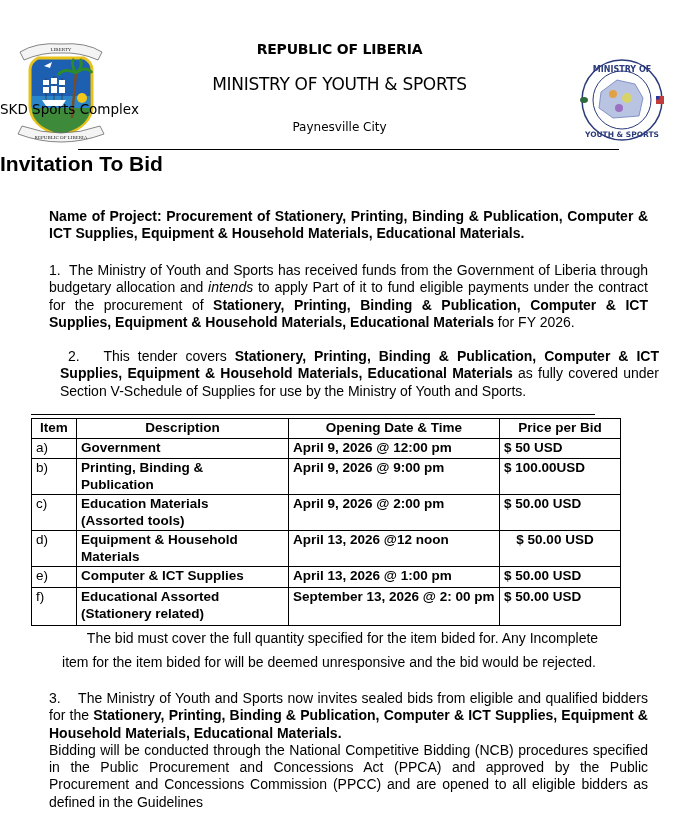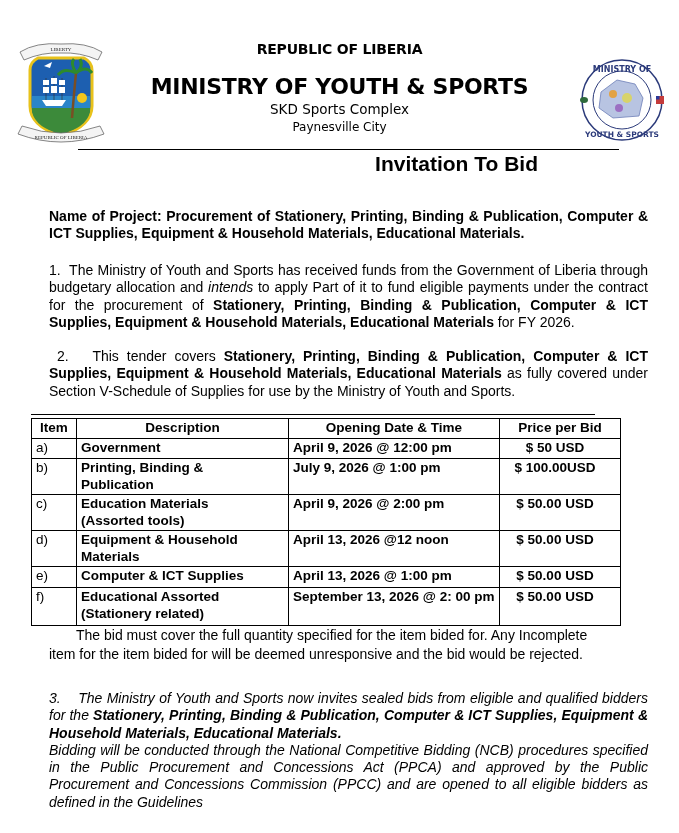--- a/index.html
+++ b/index.html
@@ -3,50 +3,50 @@
 <meta charset="utf-8">
 <style>
   html, body { margin: 0; padding: 0; background: #ffffff; }
   body { width: 679px; height: 833px; position: relative; overflow: hidden; color: #000; }
   .serif { font-family: Liberation Sans, sans-serif; }
   .sans { font-family: "DejaVu Sans", "Liberation Sans", sans-serif; }
   .abs { position: absolute; }
 
   
   #rep-title { left: 0; width: 679px; top: 41px; text-align: center; font-size: 14px; font-weight: bold; letter-spacing: -0.2px; }
-  #ministry-title { left: 0; width: 679px; top: 74px; text-align: center; font-size: 22px; font-weight: bold; letter-spacing: -0.3px; }
-  #addr1 { left: 0; width: 679px; top: 101px; text-align: center; font-size: 13.5px; }
+  #ministry-title { left: 0; width: 679px; top: 74px; text-align: center; font-size: 17px; font-weight: normal; letter-spacing: -0.3px; }
+  #addr1 { left: 0; width: 679px; top: 101px; font-size: 13.5px; }
   #addr2 { left: 0; width: 679px; top: 120px; text-align: center; font-size: 12px; }
   #header-rule { left: 78px; top: 149px; width: 541px; height: 0; border-top: 1.5px solid #000; }
-  #doc-title { left: 0; width: 538px; top: 152px; text-align: right; font-size: 21px; font-weight: bold; }
+  #doc-title { left: 0; width: 538px; top: 152px; text-align: left; font-size: 21px; font-weight: bold; }
 
   #seal { left: 16px; top: 38px; width: 90px; height: 110px; }
   #ministry-logo { left: 565px; top: 58px; width: 90px; height: 85px; margin-left: 12px; }
 
   .para { font-size: 14px; line-height: 17.3px; text-align: justify; }
   .para b { font-weight: bold; }
   #project { left: 49px; top: 208px; width: 599px; }
   #p1 { left: 49px; top: 262px; width: 599px; }
-  #p2 { left: 49px; top: 348px; width: 599px; }
+  #p2 { left: 60px; top: 348px; width: 599px; }
 
   #pre-table-rule { left: 31px; top: 414px; width: 564px; border-top: 1px solid #000; }
 
   table#bids { position: absolute; left: 31px; top: 418px; border-collapse: collapse; font-size: 13.5px; }
   #bids th, #bids td { border: 1px solid #000; padding: 0 4px; vertical-align: top; line-height: 17px; }
   #bids th { font-weight: bold; text-align: center; height: 19px; }
   #bids td.desc, #bids td.date, #bids td.price { font-weight: bold; }
-  #bids td.price { text-align: center; padding-right: 14px; }
+  #bids td.price { text-align: left; padding-right: 14px; }
   #bids td.price.center { text-align: center; }
   #bids col.c1 { width: 45px; }
   #bids col.c2 { width: 212px; }
   #bids col.c3 { width: 211px; }
   #bids col.c4 { width: 121px; }
 
-  #note { left: 49px; top: 626px; width: 560px; font-size: 14px; line-height: 19px; }
-  #p3 { left: 49px; top: 690px; width: 599px; font-style: italic; }
+  #note { left: 49px; top: 626px; width: 560px; font-size: 14px; line-height: 24px; text-align: center; }
+  #p3 { left: 49px; top: 690px; width: 599px; }
 </style>
 </head>
 <body class="serif">
 
 <div id="seal" class="abs">
   <svg width="90" height="110" viewBox="0 0 90 110">
     <path d="M4 14 Q20 4 45 6 Q70 4 86 14 L82 22 Q64 14 45 15 Q26 14 8 22 Z" fill="#f4f4f4" stroke="#666" stroke-width="0.8"></path>
     <text x="45" y="13" text-anchor="middle" font-size="5" font-family="Liberation Serif, serif" fill="#222">LIBERTY</text>
     <path d="M22 20 L68 20 Q76 24 76 32 L76 68 Q76 88 45 98 Q14 88 14 68 L14 32 Q14 24 22 20 Z" fill="#1d5fb0" stroke="#e8c21b" stroke-width="3"></path>
     <rect x="16" y="58" width="58" height="12" fill="#2a85c9"></rect>
@@ -126,21 +126,21 @@
   <tbody>
     <tr style="height:20px">
       <td>a)</td>
       <td class="desc">Government</td>
       <td class="date">April 9, 2026 @ 12:00 pm</td>
       <td class="price">$ 50 USD</td>
     </tr>
     <tr style="height:36px">
       <td>b)</td>
       <td class="desc" style="padding-right:70px">Printing, Binding &amp; Publication</td>
-      <td class="date">July 9, 2026 @ 1:00 pm</td>
+      <td class="date">April 9, 2026 @ 9:00 pm</td>
       <td class="price">$ 100.00USD</td>
     </tr>
     <tr style="height:36px">
       <td>c)</td>
       <td class="desc" style="padding-right:50px">Education Materials (Assorted tools)</td>
       <td class="date">April 9, 2026 @ 2:00 pm</td>
       <td class="price">$ 50.00 USD</td>
     </tr>
     <tr style="height:36px">
       <td>d)</td>

